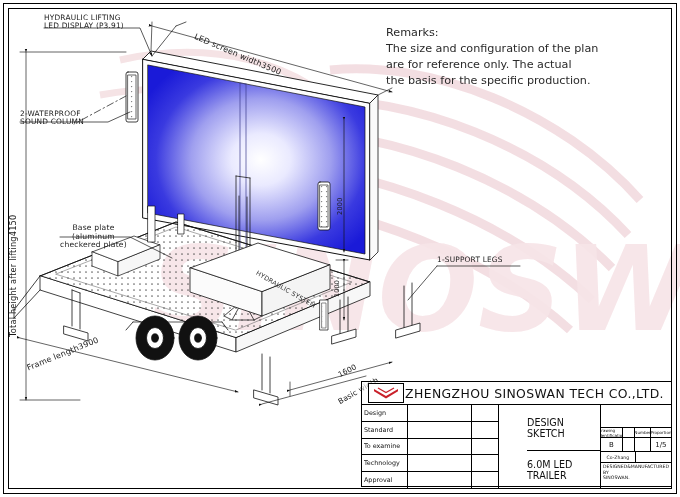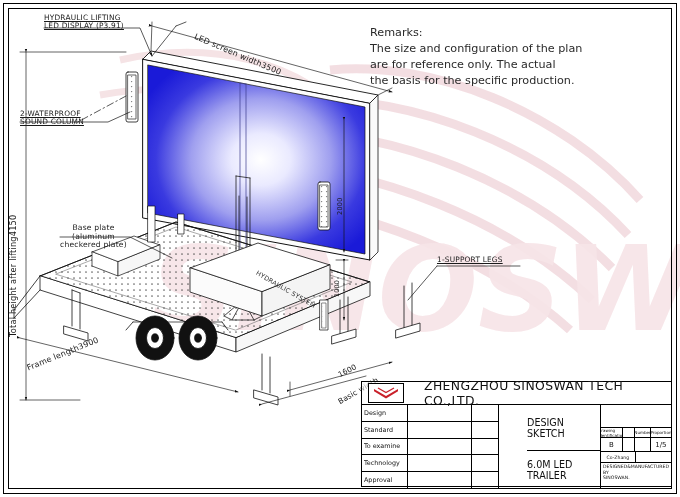--- a/index.html
+++ b/index.html
@@ -12,45 +12,45 @@
 
   
   .border-outer{position:absolute;left:3px;top:3px;width:674px;height:491px;border:1.5px solid #000;box-sizing:border-box;}
   .border-inner{position:absolute;left:8px;top:8px;width:664px;height:481px;border:1px solid #000;box-sizing:border-box;}
 
   
   #vec{position:absolute;left:0;top:0;width:680px;height:497px;}
 
   
   .lbl{position:absolute;font-family:"DejaVu Sans",sans-serif;color:#1a1a1a;white-space:pre;line-height:1.12;letter-spacing:.2px;}
-  .lbl.u{text-decoration:underline;}
+  .lbl.u{}
 
   .t-hyd{left:44px;top:14px;font-size:7.4px;}
   .t-sound{left:20px;top:110px;font-size:7.4px;}
   .t-base{left:60px;top:224px;font-size:7.6px;text-align:center;}
   .t-legs{left:437px;top:256px;font-size:7.4px;}
 
   .t-width{left:196px;top:33px;font-size:8px;transform:rotate(23deg);transform-origin:0 0;}
   .t-frame{left:26px;top:365px;font-size:8px;transform:rotate(-22deg);transform-origin:0 0;}
   .t-basic{left:337px;top:399px;font-size:7.5px;transform:rotate(-30deg);transform-origin:0 0;}
   .t-total{left:9px;top:337px;font-size:8.2px;transform:rotate(-90deg);transform-origin:0 0;}
   .t-2000{left:337px;top:215px;font-size:6.6px;transform:rotate(-90deg);transform-origin:0 0;}
   .t-1000{left:334px;top:297px;font-size:6.4px;transform:rotate(-90deg);transform-origin:0 0;}
   .t-1600{left:337px;top:372px;font-size:7.4px;transform:rotate(-27deg);transform-origin:0 0;}
   .t-hydsys{left:258px;top:270px;font-size:6.4px;transform:rotate(30deg);transform-origin:0 0;color:#333;}
 
   
   .remarks{position:absolute;left:370px;top:25px;width:295px;font-size:11.2px;line-height:1.42;color:#2a2a2a;}
-  .remarks .rline{white-space:pre;}
+  .remarks .rline{white-space:pre;margin-left:16px;}
 
   
   .tb{position:absolute;left:361px;top:381px;width:311px;height:106px;border:1px solid #000;box-sizing:border-box;background:rgba(255,255,255,.55);}
   .tb-head{position:relative;height:22px;border-bottom:1px solid #000;display:flex;align-items:center;}
   .tb-logo{width:34px;height:18px;margin-left:6px;border:1px solid #000;display:flex;align-items:center;justify-content:center;background:#fff;flex:none;}
-  .tb-comp{flex:1;text-align:left;font-size:12.4px;letter-spacing:.4px;color:#111;padding-right:6px;margin-left:20px;}
+  .tb-comp{flex:1;text-align:center;font-size:12.4px;letter-spacing:.4px;color:#111;padding-right:6px;}
   .tb-body{display:flex;height:83px;}
   .tb-left{width:136px;border-right:1px solid #000;display:flex;flex-direction:column;}
   .tb-row{flex:1;display:flex;border-bottom:1px solid #000;gap:26px;}
   .tb-row:last-child{border-bottom:none;justify-content:space-between;}
   .tb-row .c1{width:50px;border-right:1px solid #000;font-size:6.4px;display:flex;align-items:center;padding-left:2px;color:#111;}
   .tb-row .c2{width:42px;border-right:1px solid #000;}
   .tb-row .c3{flex:1;}
   .tb-mid{width:90px;border-right:1px solid #000;display:flex;flex-direction:column;margin-left:28px;}
   .tb-mid .m1{height:45px;border-bottom:1px solid #000;display:flex;align-items:center;justify-content:center;font-size:9.6px;color:#111;}
   .tb-mid .m2{flex:1;display:flex;align-items:center;justify-content:center;font-size:9.6px;color:#111;}

